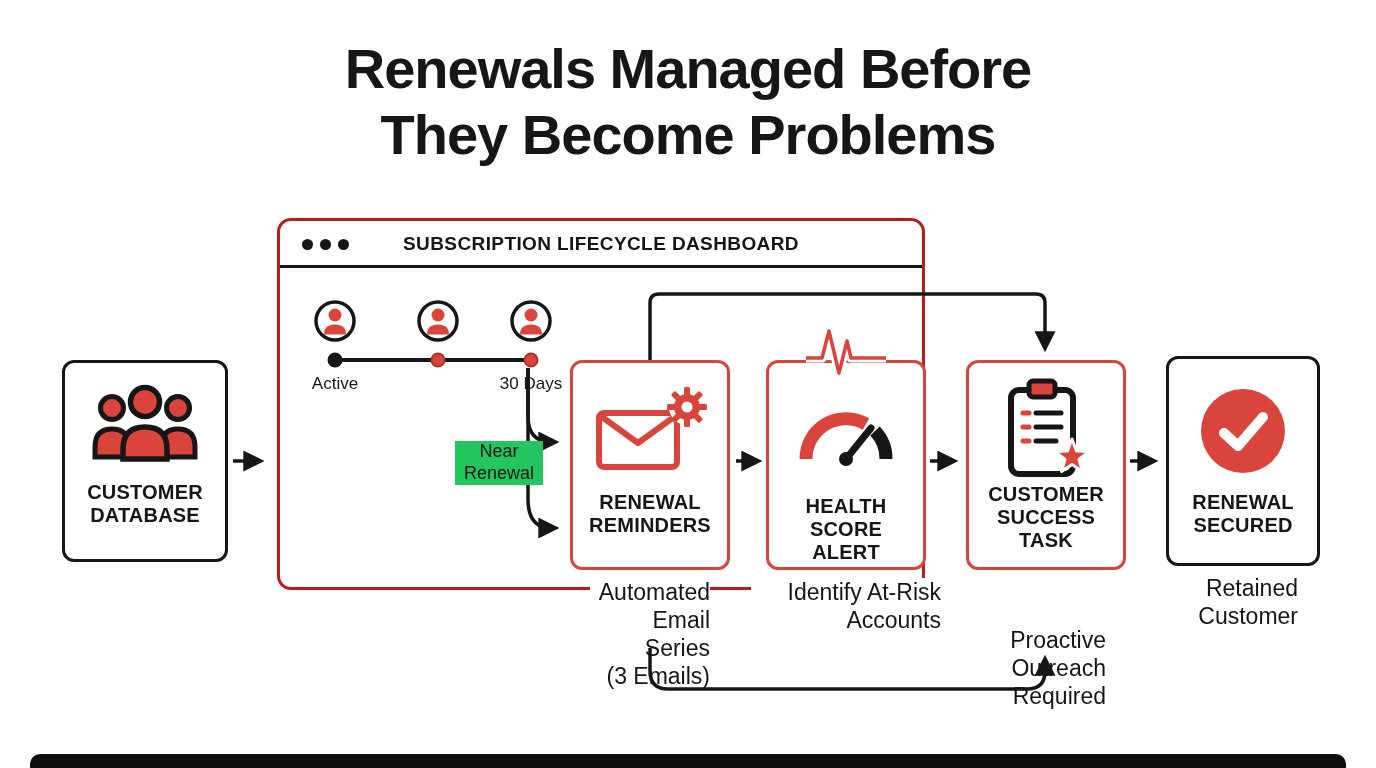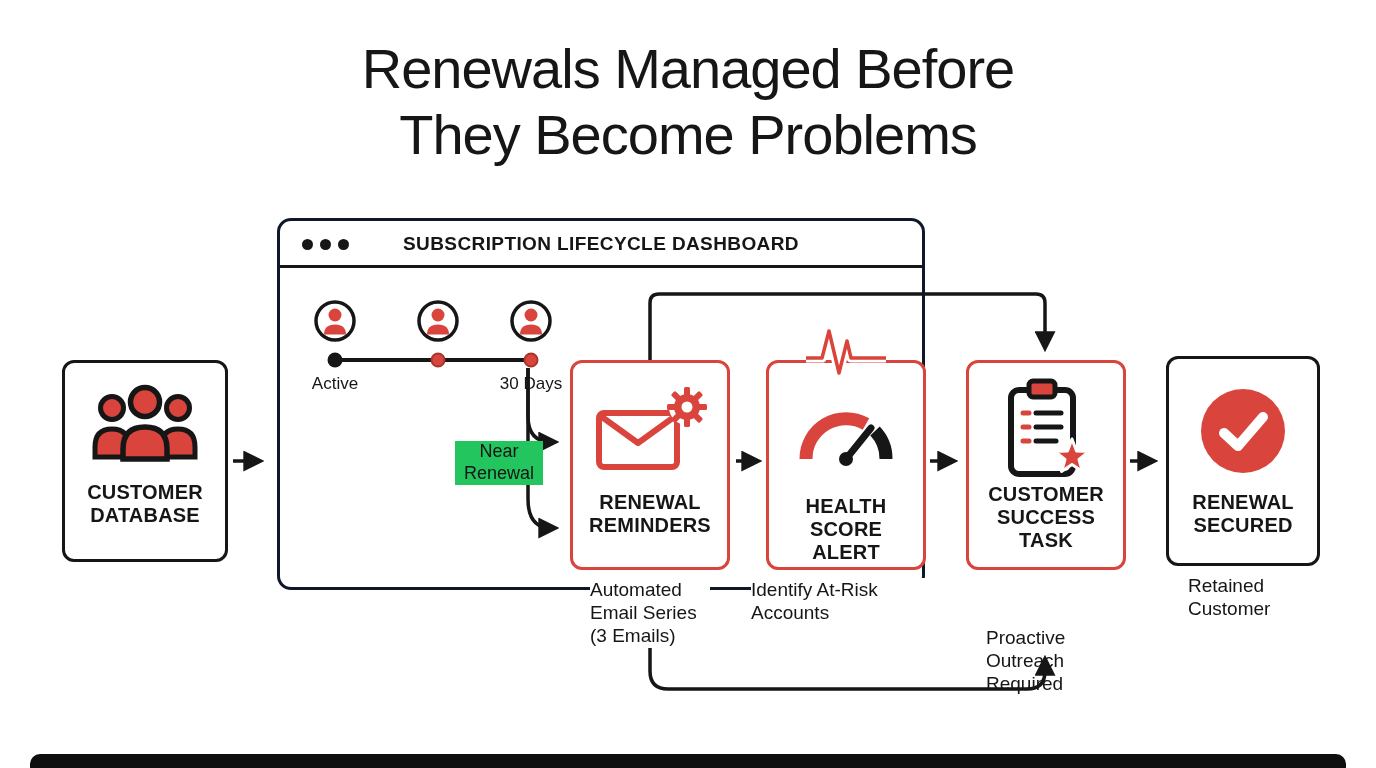--- a/index.html
+++ b/index.html
@@ -1,24 +1,24 @@
 <!DOCTYPE html>
 <html><head>
 <meta charset="utf-8">
 <style>
   * { margin:0; padding:0; box-sizing:border-box; }
   html,body { background:#ffffff; }
   body { font-family:"Liberation Sans", sans-serif; color:#161616; }
   .canvas { position:relative; width:1376px; height:768px; background:#fff; overflow:hidden; }
 
   .title { position:absolute; top:36px; left:0; width:100%; text-align:center;
-           font-size:56px; font-weight:400; line-height:1.17; letter-spacing:-1px; }
+           font-size:56px; font-weight:700; line-height:1.17; letter-spacing:-1px; }
 
   .panel { position:absolute; left:277px; top:218px; width:648px; height:372px;
-           border:3px solid #0f172a; border-radius:14px; background:#fff; z-index:1; }
+           border:3px solid #b91c1c; border-radius:14px; background:#fff; z-index:1; }
   .panel-header { position:absolute; top:0; left:0; right:0; height:47px;
                   border-bottom:3px solid #161616; }
   .win-dots { position:absolute; left:22px; top:18px; display:flex; gap:7px; }
   .win-dot { width:11px; height:11px; border-radius:50%; background:#161616; }
   .panel-title { position:absolute; left:0; right:0; top:12px; text-align:center;
                  font-weight:700; font-size:19px; letter-spacing:0.4px; }
 
   .tl-line { position:absolute; left:55px; top:137px; width:196px; height:4px; background:#161616; }
   .tl-dot { position:absolute; top:139px; width:15px; height:15px; border-radius:50%;
             transform:translate(-50%,-50%); }
@@ -28,22 +28,22 @@
   .tl-label { position:absolute; top:153px; transform:translateX(-50%); width:120px;
               text-align:center; font-size:17px; font-weight:500; line-height:1.18;
               white-space:pre-line; }
 
   .box { position:absolute; background:#fff; border-radius:12px; z-index:2;
          display:flex; flex-direction:column; align-items:center; }
   .box.red { border:3.5px solid #d9453c; }
   .box.black { border:3.5px solid #161616; }
   .box-label { font-weight:700; font-size:20px; line-height:1.15; text-align:center;
                white-space:pre-line; letter-spacing:0.2px; }
-  .subtitle { position:absolute; z-index:2; background:#fff; text-align:left;
-              font-size:19px; font-weight:500; line-height:1.22; white-space:pre-line; }
+  .subtitle { position:absolute; z-index:2; background:#fff; text-align:right;
+              font-size:23px; font-weight:500; line-height:1.22; white-space:pre-line; }
 
   .near-renewal { position:absolute; left:455px; top:441px; width:88px; z-index:4;
                   background:#22c55e; text-align:center; font-size:18px; font-weight:500;
                   line-height:1.22; white-space:pre-line; }
 
   .overlay { position:absolute; left:0; top:0; width:1376px; height:768px;
              z-index:3; pointer-events:none; }
   .ln { fill:none; stroke:#161616; stroke-width:3.5; stroke-linejoin:round; }
   .ekg-under { fill:none; stroke:#ffffff; stroke-width:9; stroke-linejoin:round; }
   .ekg { fill:none; stroke:#d9453c; stroke-width:3.5; stroke-linejoin:round; }

